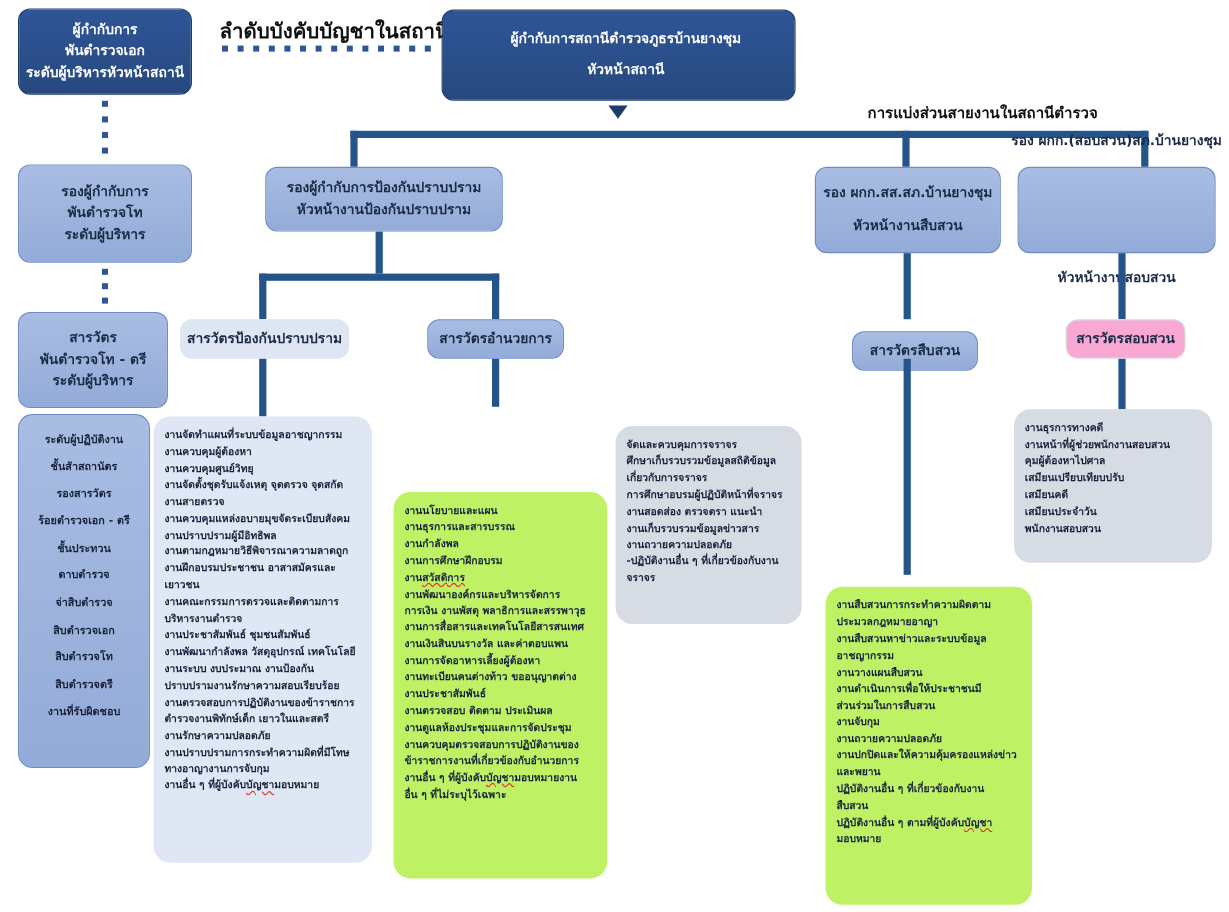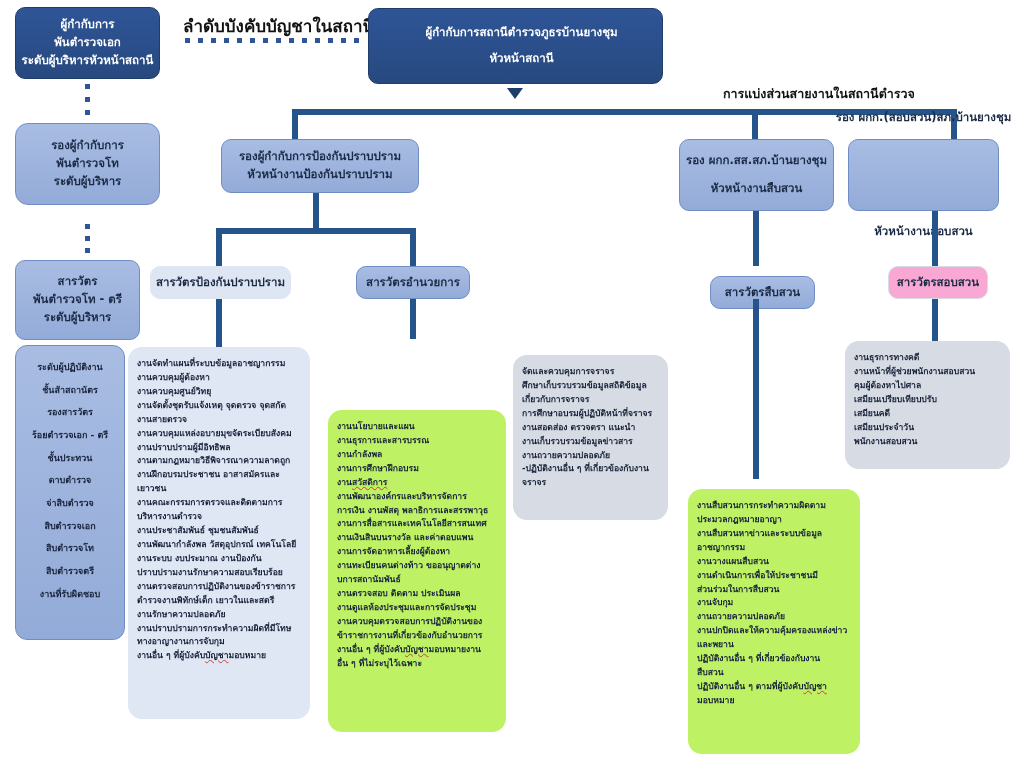--- a/index.html
+++ b/index.html
@@ -128,21 +128,21 @@
     <span class="ln">ระดับผู้บริหารหัวหน้าสถานี</span>
   </div>
 
   <div class="dotline" style="left:85px;top:84px;width:6px;height:52px;">
     <i style="left:0;top:0"></i>
       <i style="left:0;top:13px"></i>
     <i style="left:0;top:26px"></i>
       <i style="left:0;top:39px"></i>
   </div>
 
-  <div class="node mid" style="left:15px;top:123px;width:145px;height:82px;border-radius:13px;">
+  <div class="node mid" style="left:15px;top:137px;width:145px;height:82px;">
     <span class="ln">รองผู้กำกับการ</span>
     <span class="ln">พันตำรวจโท</span>
     <span class="ln">ระดับผู้บริหาร</span>
   </div>
 
   <div class="dotline" style="left:85px;top:224px;width:6px;height:36px;">
     <i style="left:0;top:0"></i>
       <i style="left:0;top:12px"></i>
       <i style="left:0;top:24px"></i>
   </div>
@@ -183,21 +183,21 @@
     <span class="ln">รองผู้กำกับการป้องกันปราบปราม</span>
     <span class="ln">หัวหน้างานป้องกันปราบปราม</span>
   </div>
 
   <div class="node mid" style="left:679px;top:139px;width:155px;height:72px;">
     <span class="ln">รอง ผกก.สส.<span class="sp">สภ.</span>บ้านยางชุม</span>
     <span class="ln" style="height:10px;"></span>
     <span class="ln">หัวหน้างานสืบสวน</span>
   </div>
 
-  <div class="node mid" style="left:848px;top:139px;width:151px;height:72px;gap:48px;">
+  <div class="node mid" style="left:848px;top:139px;width:165px;height:72px;gap:48px;">
     <span class="ln">รอง ผกก.(สอบสวน)สภ.บ้านยางชุม</span>
     <span class="ln" style="height:10px;"></span>
     <span class="ln">หัวหน้างานสอบสวน</span>
   </div>
 
   <div class="ln-v" style="left:313px;top:193px;width:6px;height:35px;"></div>
   <div class="ln-h" style="left:216px;top:228px;width:200px;height:6px;"></div>
   <div class="ln-v" style="left:216px;top:228px;width:6px;height:38px;"></div>
   <div class="ln-v" style="left:410px;top:228px;width:6px;height:38px;"></div>
 
@@ -252,21 +252,21 @@
       <span class="row">งานธุรการและสารบรรณ</span>
       <span class="row">งานกำลังพล</span>
       <span class="row">งานการศึกษาฝึกอบรม</span>
       <span class="row">งาน<span class="sp">สวัสดิการ</span></span>
       <span class="row">งานพัฒนาองค์กรและบริหารจัดการ</span>
       <span class="row">การเงิน งานพัสดุ พลาธิการและสรรพาวุธ</span>
       <span class="row">งานการสื่อสารและเทคโนโลยีสารสนเทศ</span>
       <span class="row">งานเงินสินบนรางวัล และค่าตอบแพน</span>
       <span class="row">งานการจัดอาหารเลี้ยงผู้ต้องหา</span>
       <span class="row">งานทะเบียนคนต่างท้าว ขออนุญาตต่าง</span>
-      <span class="row">บการสถานัมพันธ์</span>
+      <span class="row">งานประชาสัมพันธ์</span>
       <span class="row">งานตรวจสอบ ติดตาม ประเมินผล</span>
       <span class="row">งานดูแลห้องประชุมและการจัดประชุม</span>
       <span class="row">งานควบคุมตรวจสอบการปฏิบัติงานของ</span>
       <span class="row">ข้าราชการงานที่เกี่ยวข้องกับอำนวยการ</span>
       <span class="row">งานอื่น ๆ ที่ผู้บังคับ<span class="sp">บัญชา</span>มอบหมายงาน</span>
       <span class="row">อื่น ๆ ที่ไม่ระบุไว้เฉพาะ</span>
     </div>
 
   <div class="panel grey" style="left:513px;top:355px;width:155px;height:165px;">
       <span class="row">จัดและควบคุมการจราจร</span>

